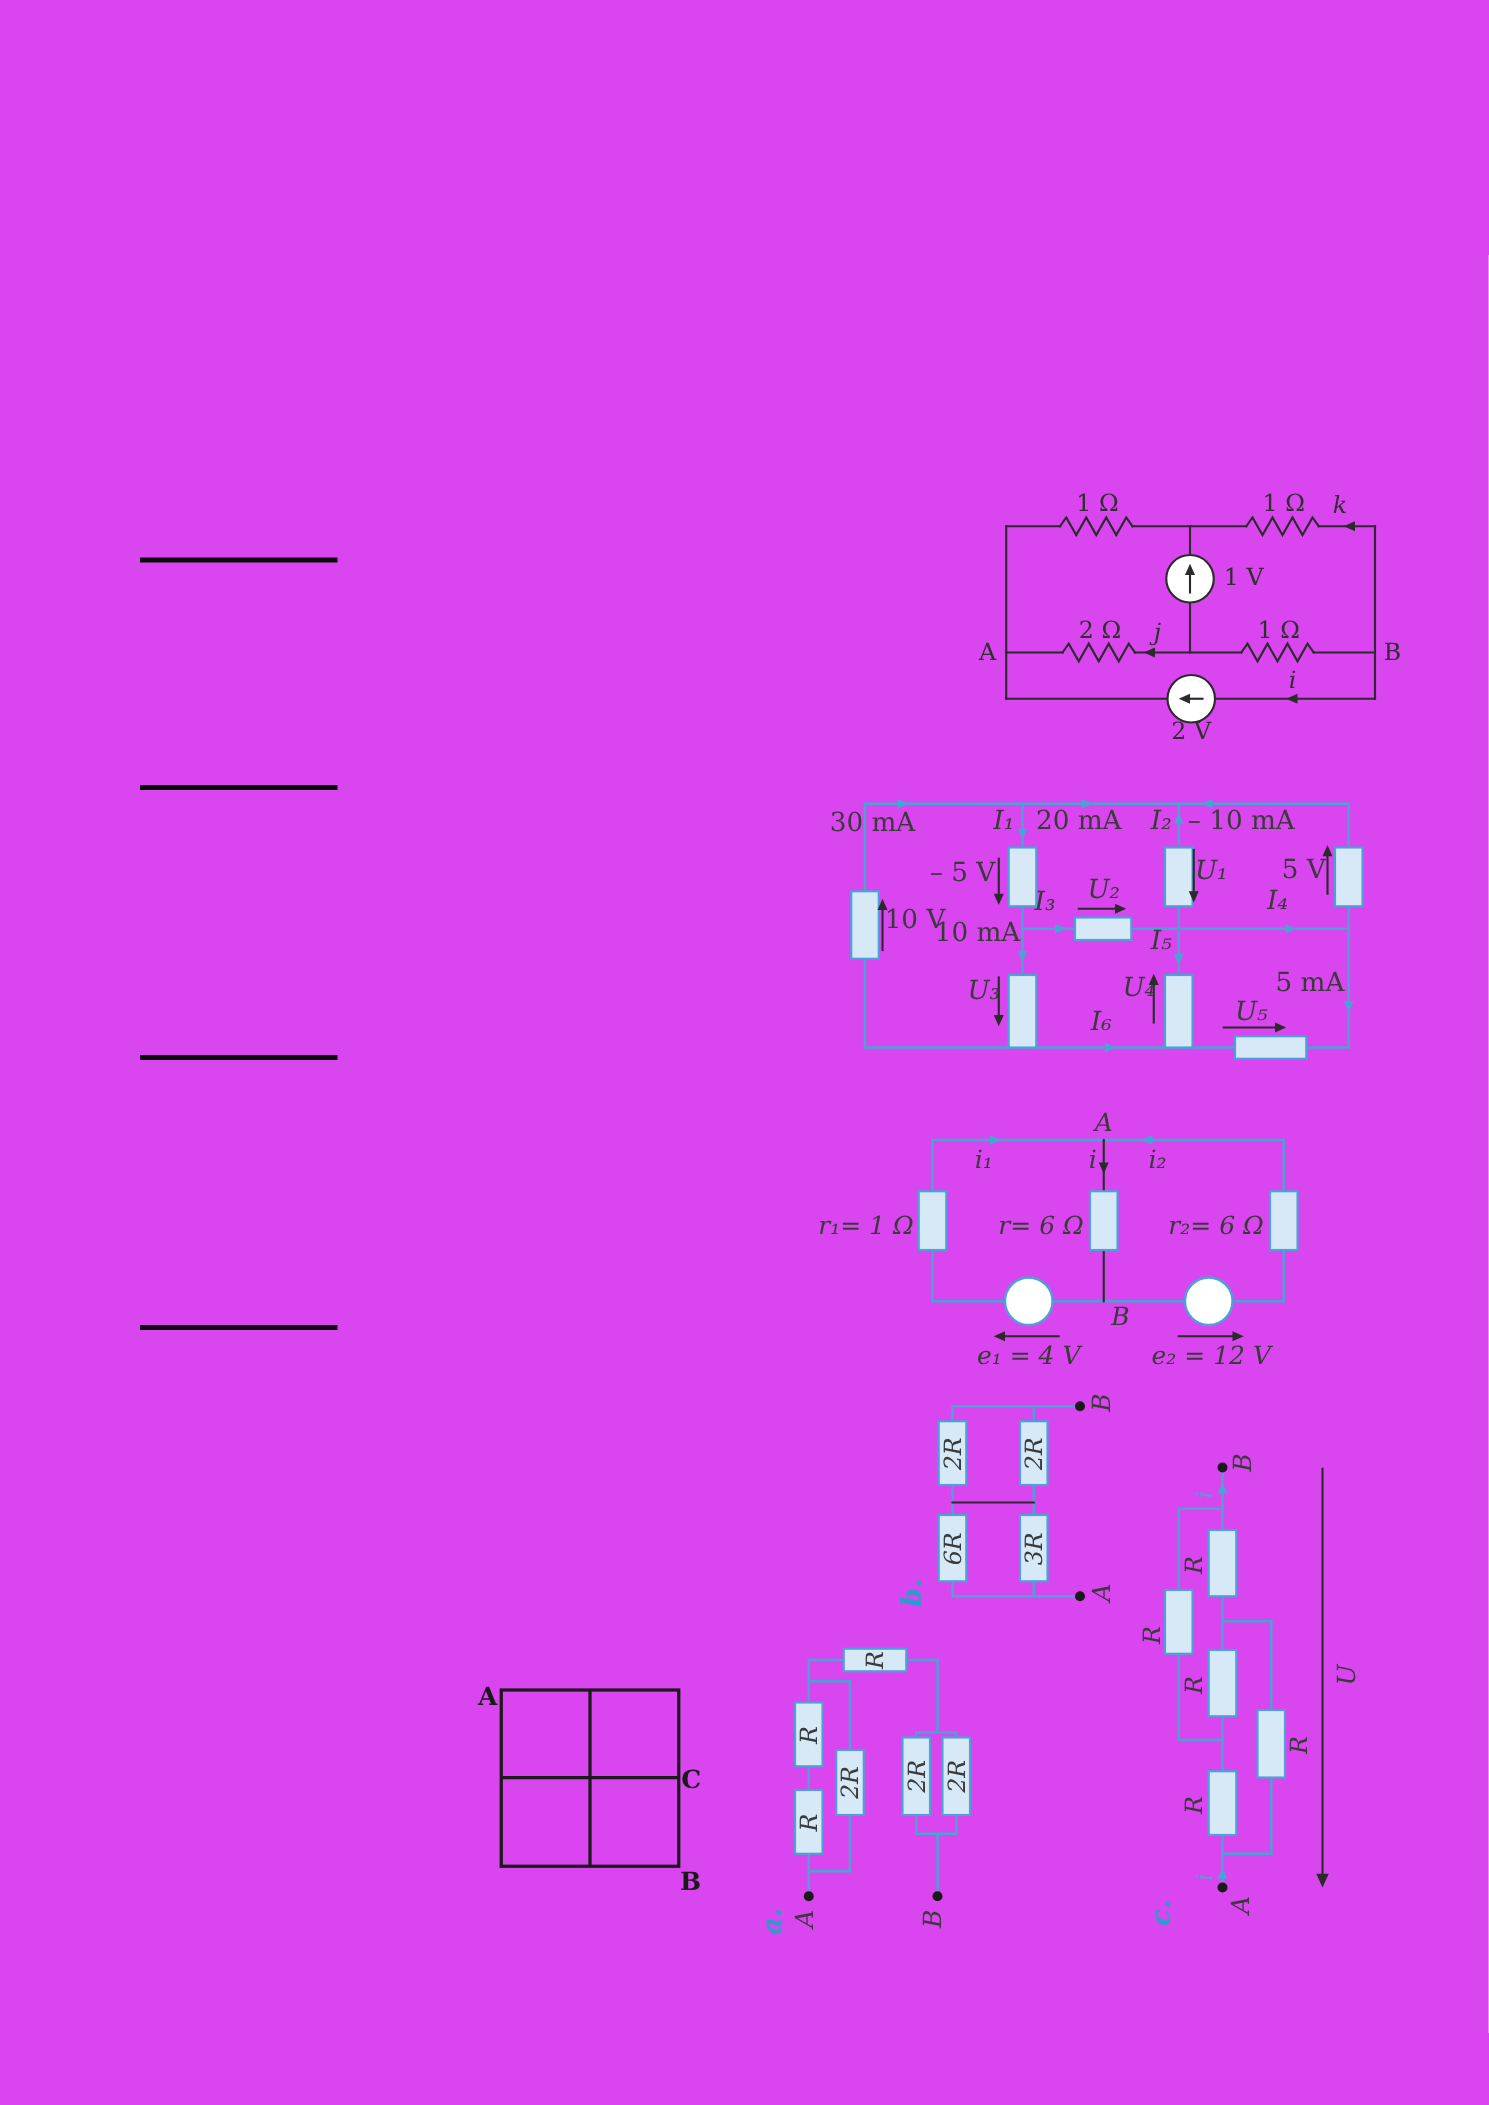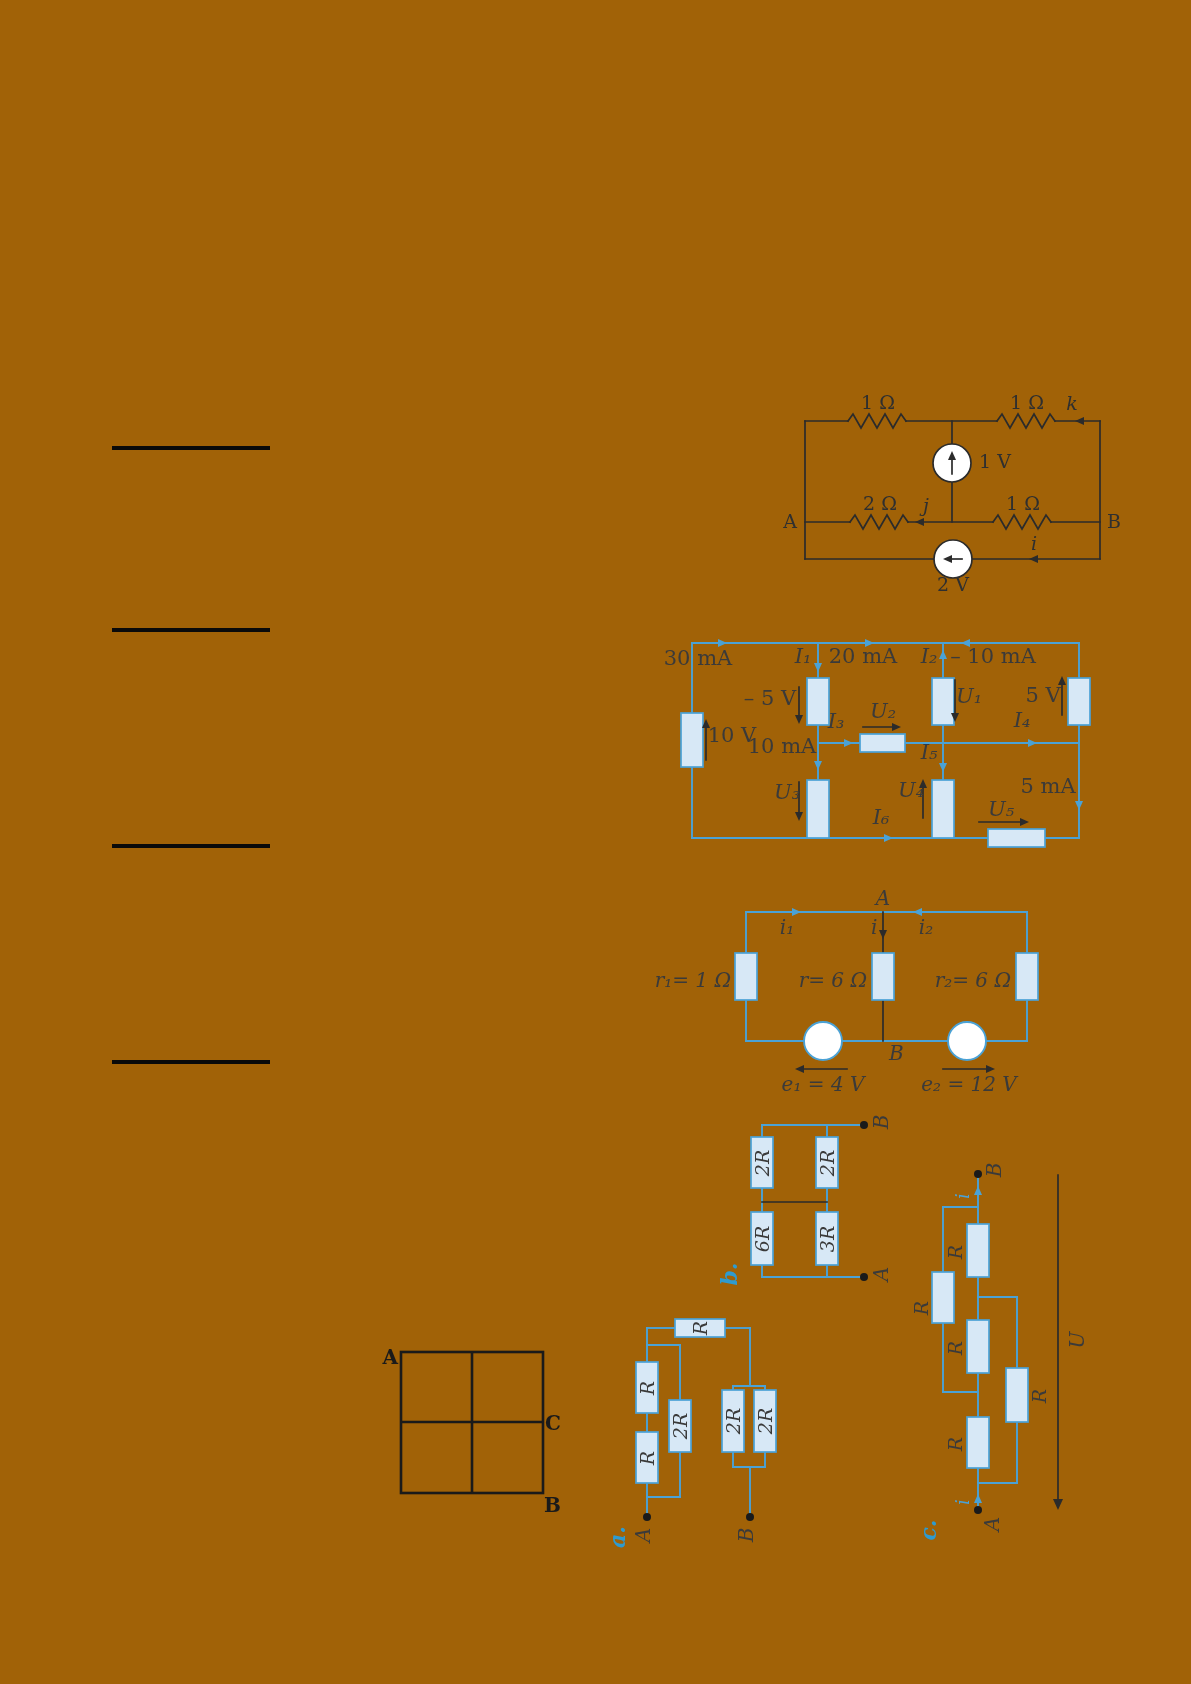--- a/index.html
+++ b/index.html
@@ -1,16 +1,16 @@
 <!DOCTYPE html>
 <html><head>
 <meta charset="utf-8">
 <style>
   html,body{margin:0;padding:0;background:#ffffff;}
-  #page{position:relative;width:1191px;height:1684px;background:#a16207;overflow:hidden;
+  #page{position:relative;width:1191px;height:1684px;background:#d946ef;overflow:hidden;
         font-family:"DejaVu Serif", serif;}
   .rule{position:absolute;left:112px;width:158px;height:4px;background:#0a0a0a;}
   svg{position:absolute;overflow:visible;}
   
   .kw{stroke:#2b2b2b;stroke-width:1.7;fill:none;stroke-linecap:square;}
   .bw{stroke:#4aa2d6;stroke-width:1.9;fill:none;stroke-linecap:square;}
   .sq{stroke:#1a1a1a;stroke-width:2.6;fill:none;}
   
   .rs{fill:#d7e8f6;stroke:#4aa2d6;stroke-width:1.7;}
   

